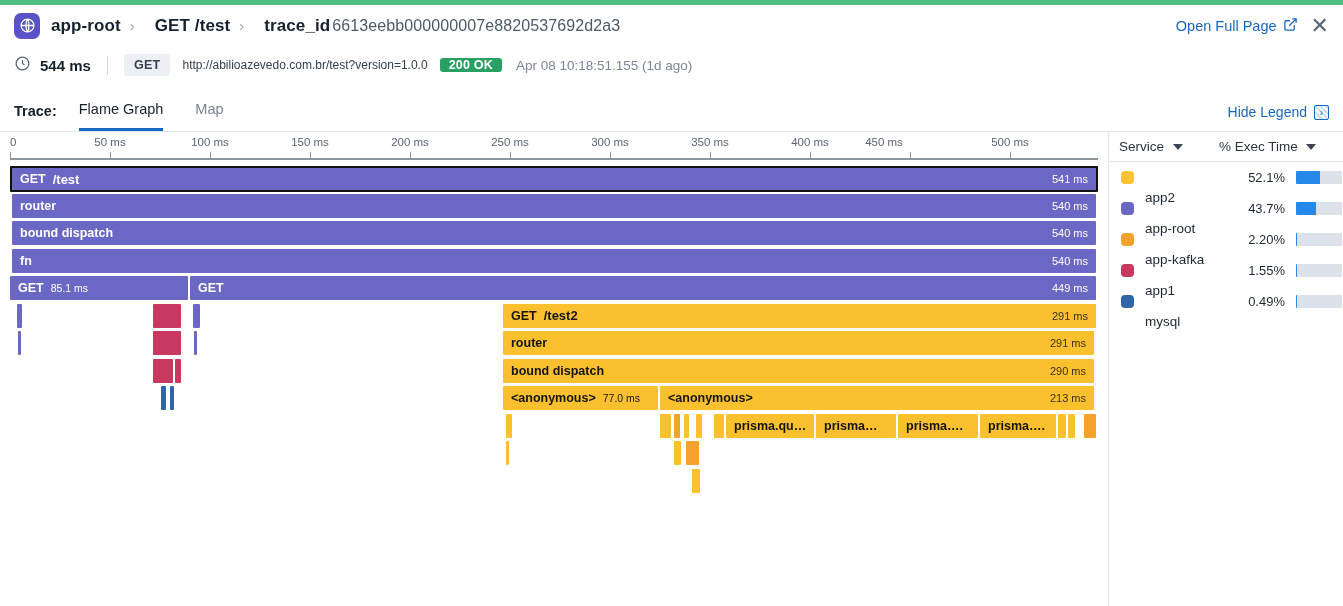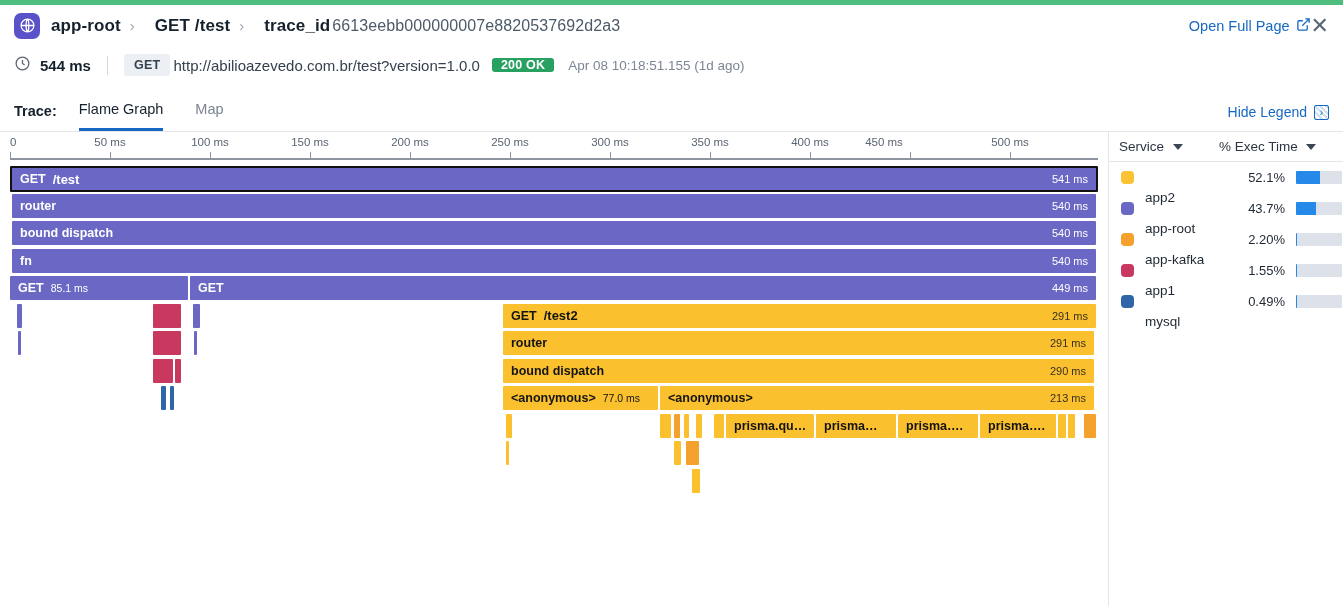--- a/index.html
+++ b/index.html
@@ -22,41 +22,41 @@
   .globe-badge {
     width:26px; height:26px; border-radius:7px; background:#5a52c8;
     display:flex; align-items:center; justify-content:center; flex:0 0 auto;
   }
   .globe-badge svg { display:block; }
   .crumb-main { font-size:17px; font-weight:bold; color:#16212e; margin-left:11px; letter-spacing:.1px;}
   .crumb-sep { color:#9aa4b0; font-size:15px; margin:0 9px; font-weight:normal; }
   .crumb-id { font-size:16px; color:#4c5a68; font-weight:normal; margin-left:2px; letter-spacing:.1px;text-align:right;}
   .header-right {
     position:absolute; right:14px; top:5px; height:41px;
-    display:flex; align-items:center; gap:0;
+    display:flex; align-items:center; gap:13px;
   }
   .open-full {
     color:#1668c1; font-size:14.5px; font-weight:normal;
     display:flex; align-items:center; gap:6px; cursor:pointer; white-space:nowrap;
   }
   .x-close { color:#586677; font-size:22px; line-height:1; cursor:pointer; font-weight:300; }
 
   
   .meta-row {
     position:absolute; top:46px; left:0; width:1343px; height:38px;
     display:flex; align-items:center; padding-left:14px; font-size:13.5px;
   }
   .clock-ico { flex:0 0 auto; margin-right:9px; }
   .dur { font-weight:bold; font-size:15px; color:#16212e; }
   .vdiv { width:1px; height:19px; background:#d6dbe1; margin:0 16px; }
   .method-chip {
     background:#eceff3; color:#36414f; font-weight:bold; font-size:12.5px;
     padding:4px 10px; border-radius:3px; letter-spacing:.3px;
   }
-  .url { color:#36414f; font-size:15px; margin-left:3px; }
+  .url { color:#36414f; font-size:12px; margin-left:12px; }
   .status-chip {
     background:#28a061; color:#fff; font-weight:bold; font-size:12.5px;
     padding:0 9px; border-radius:3px; margin-left:12px; letter-spacing:.2px;
   }
   .ts { color:#7c8694; font-size:13.5px; margin-left:14px; }
 
   
   .tabs-row {
     position:absolute; top:88px; left:0; width:1343px; height:44px;
     display:flex; align-items:flex-end; border-bottom:1px solid #e2e6ea; padding-left:14px;

